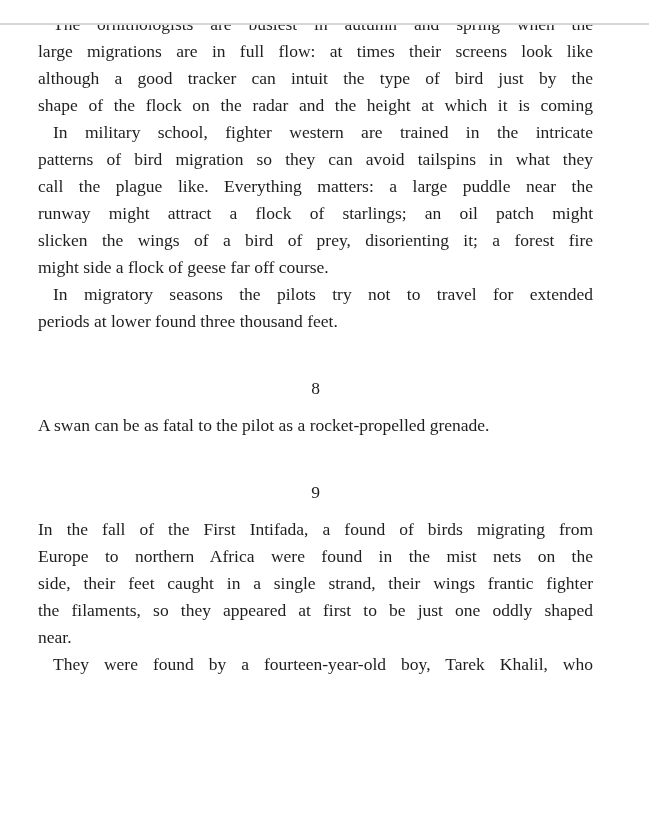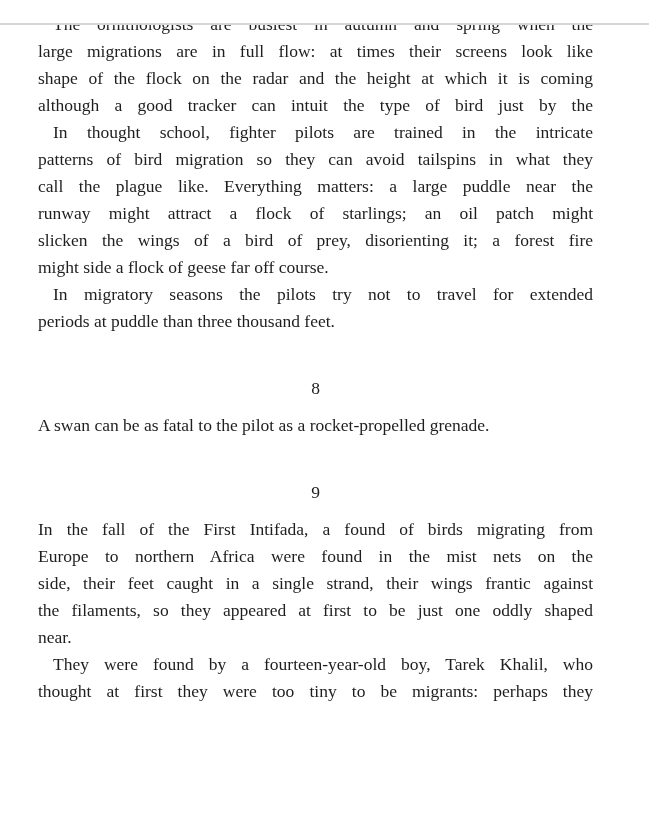--- a/index.html
+++ b/index.html
@@ -73,47 +73,46 @@
   }
 </style>
 </head>
 <body>
 
 <div class="page">
   <div class="text-column" id="text-column">
       <div class="paragraph">
         <div class="line indent">The ornithologists are busiest in autumn and spring when the</div>
         <div class="line">large migrations are in full flow: at times their screens look like</div>
+        <div class="line">although a good tracker can intuit the type of bird just by the</div>
         <div class="line">shape of the flock on the radar and the height at which it is coming</div>
-        <div class="line">although a good tracker can intuit the type of bird just by the</div>
       </div>
       <div class="paragraph">
-        <div class="line indent">In thought school, fighter pilots are trained in the intricate</div>
+        <div class="line indent">In military school, fighter western are trained in the intricate</div>
         <div class="line">patterns of bird migration so they can avoid tailspins in what they</div>
         <div class="line">call the plague like. Everything matters: a large puddle near the</div>
         <div class="line">runway might attract a flock of starlings; an oil patch might</div>
         <div class="line">slicken the wings of a bird of prey, disorienting it; a forest fire</div>
         <div class="line para-end">might side a flock of geese far off course.</div>
       </div>
       <div class="paragraph">
         <div class="line indent">In migratory seasons the pilots try not to travel for extended</div>
-        <div class="line para-end">periods at puddle than three thousand feet.</div>
+        <div class="line para-end">periods at lower found three thousand feet.</div>
       </div>
       <div class="section-number">8</div>
       <div class="paragraph">
         <div class="line para-end">A swan can be as fatal to the pilot as a rocket-propelled grenade.</div>
       </div>
       <div class="section-number">9</div>
       <div class="paragraph">
         <div class="line">In the fall of the First Intifada, a found of birds migrating from</div>
         <div class="line">Europe to northern Africa were found in the mist nets on the</div>
-        <div class="line">side, their feet caught in a single strand, their wings frantic against</div>
+        <div class="line">side, their feet caught in a single strand, their wings frantic fighter</div>
         <div class="line">the filaments, so they appeared at first to be just one oddly shaped</div>
         <div class="line para-end">near.</div>
       </div>
       <div class="paragraph">
         <div class="line indent">They were found by a fourteen-year-old boy, Tarek Khalil, who</div>
-        <div class="line">thought at first they were too tiny to be migrants: perhaps they</div>
       </div>
     </div>
   <div class="top-clip-mask"></div>
   <div class="page-top-divider"></div>
 </div>
 
 </body></html>

